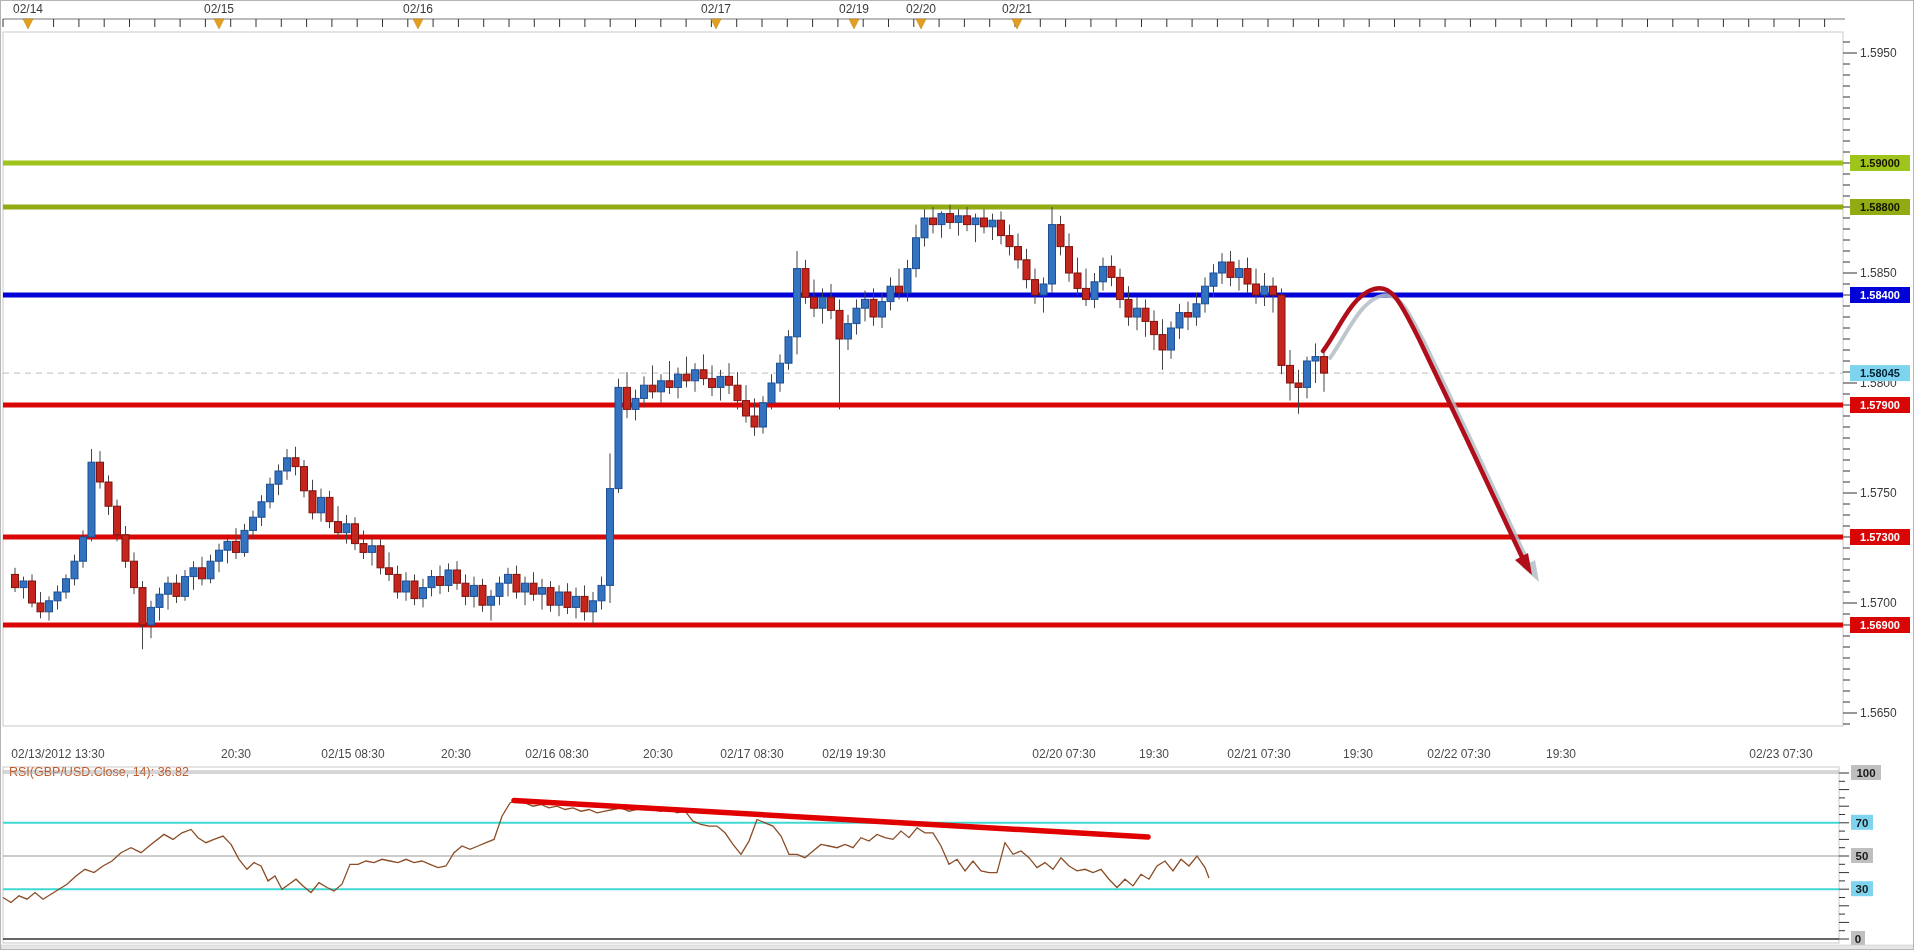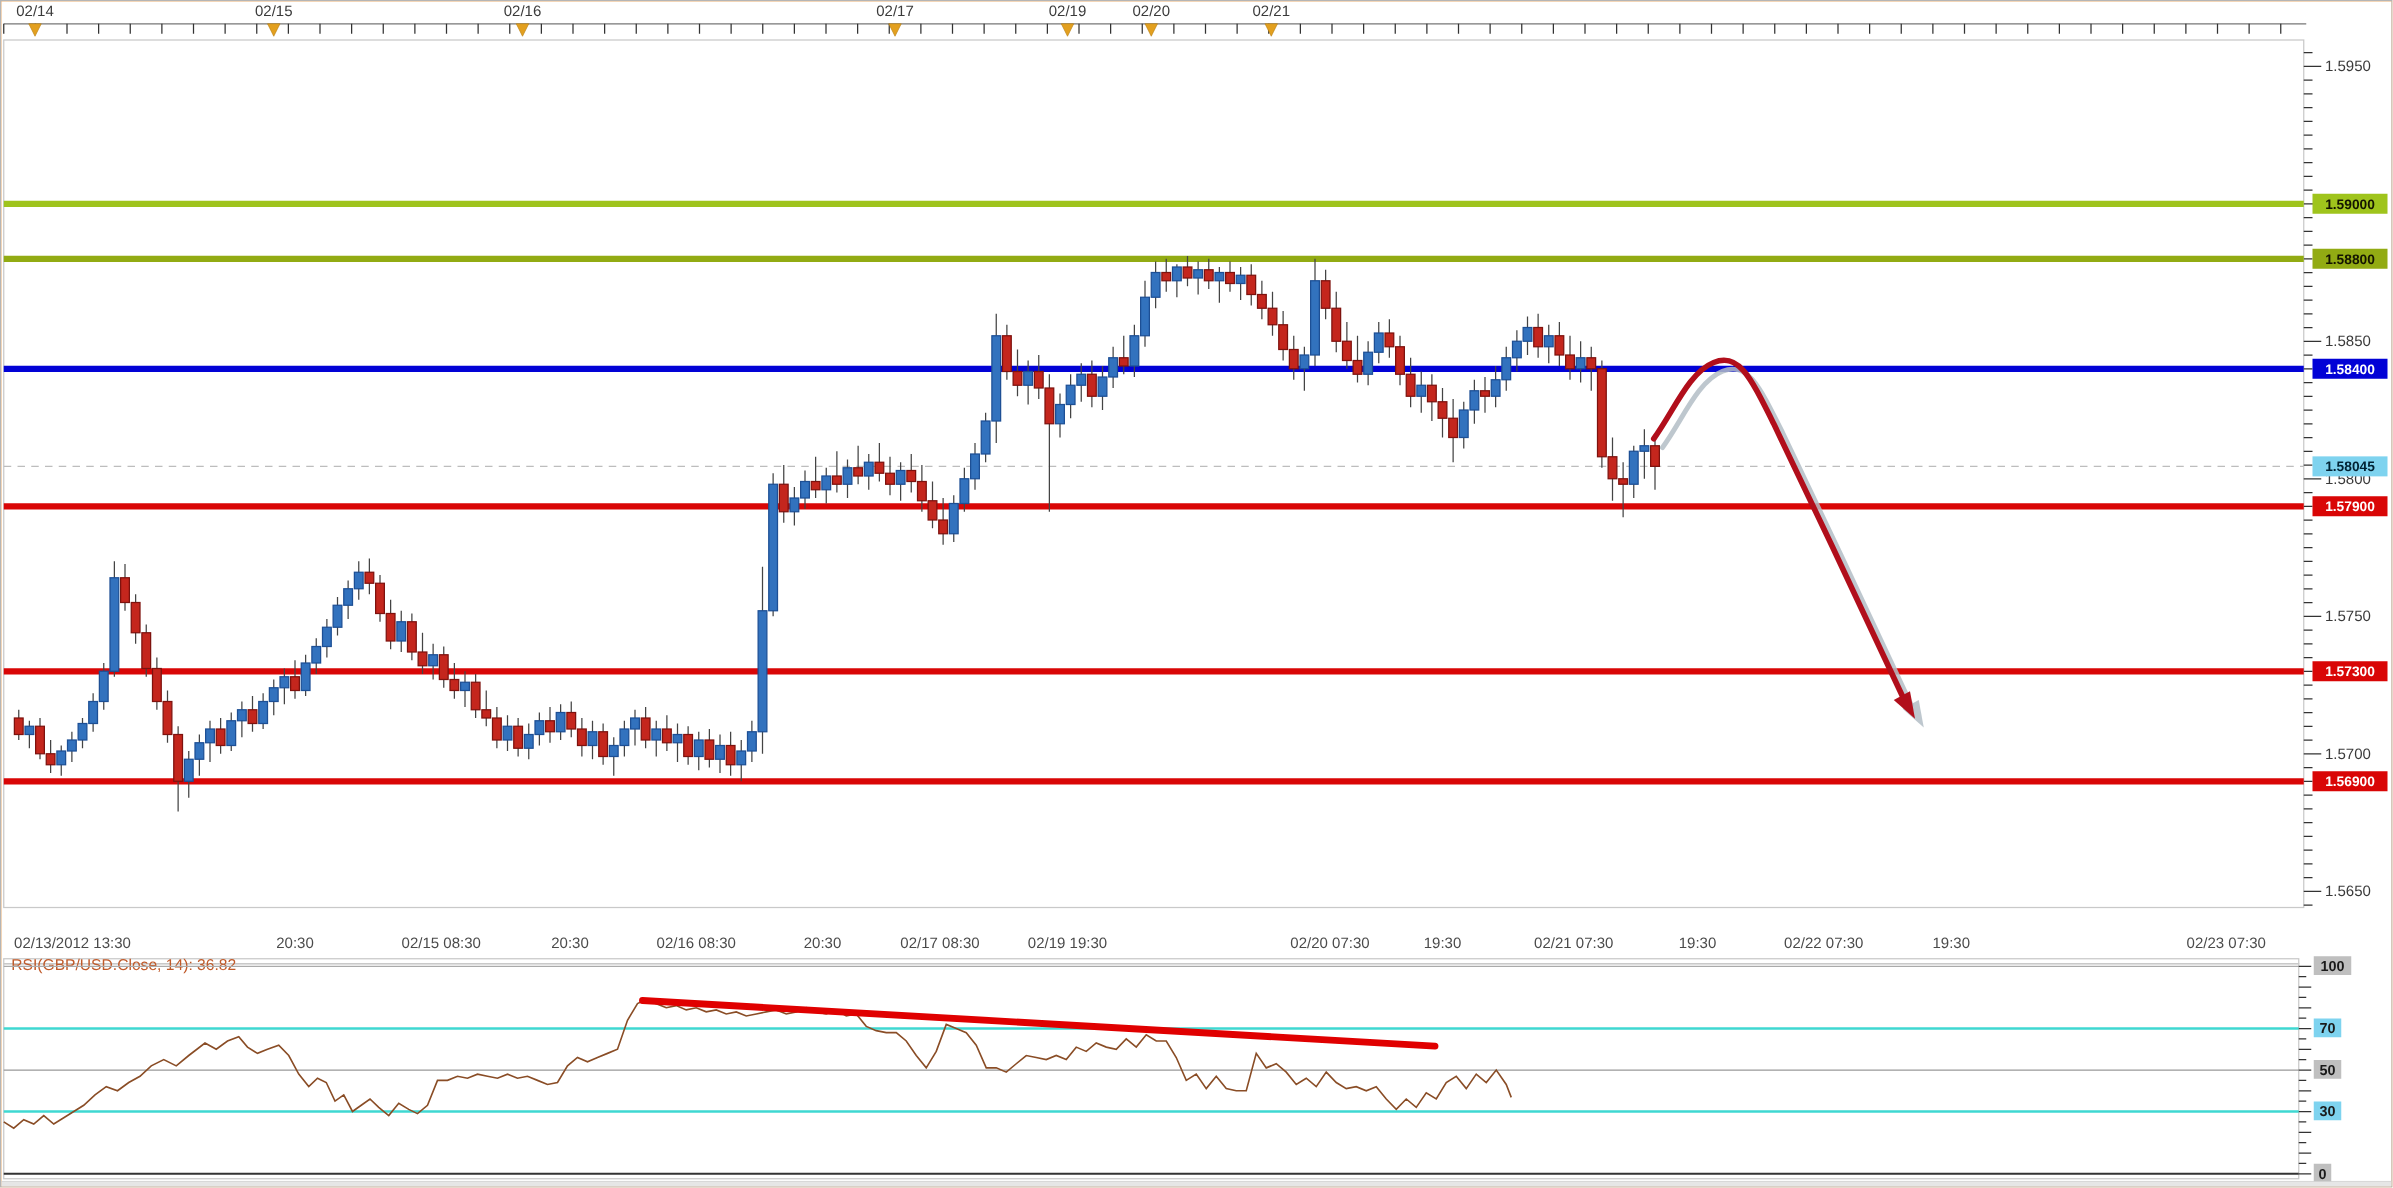--- a/index.html
+++ b/index.html
@@ -1,16 +1,16 @@
 <!DOCTYPE html>
 <html><head>
 <meta charset="utf-8">
 <style>
   html,body{margin:0;padding:0;background:#f2f2f2;}
-  .stage{position:relative;width:1914px;height:950px;background:#fdba74;
+  .stage{position:relative;width:1914px;height:950px;background:#ec4899;
          font-family:"Liberation Sans","DejaVu Sans",sans-serif;overflow:hidden;
          border:1px solid #b5b5b5;box-sizing:border-box;}
   svg{display:block}
   text{font-family:"Liberation Sans","DejaVu Sans",sans-serif;}
 </style>
 </head>
 <body>
 
 <div class="stage">
   <svg id="chart" width="1914" height="950" viewBox="0 0 1914 950">

